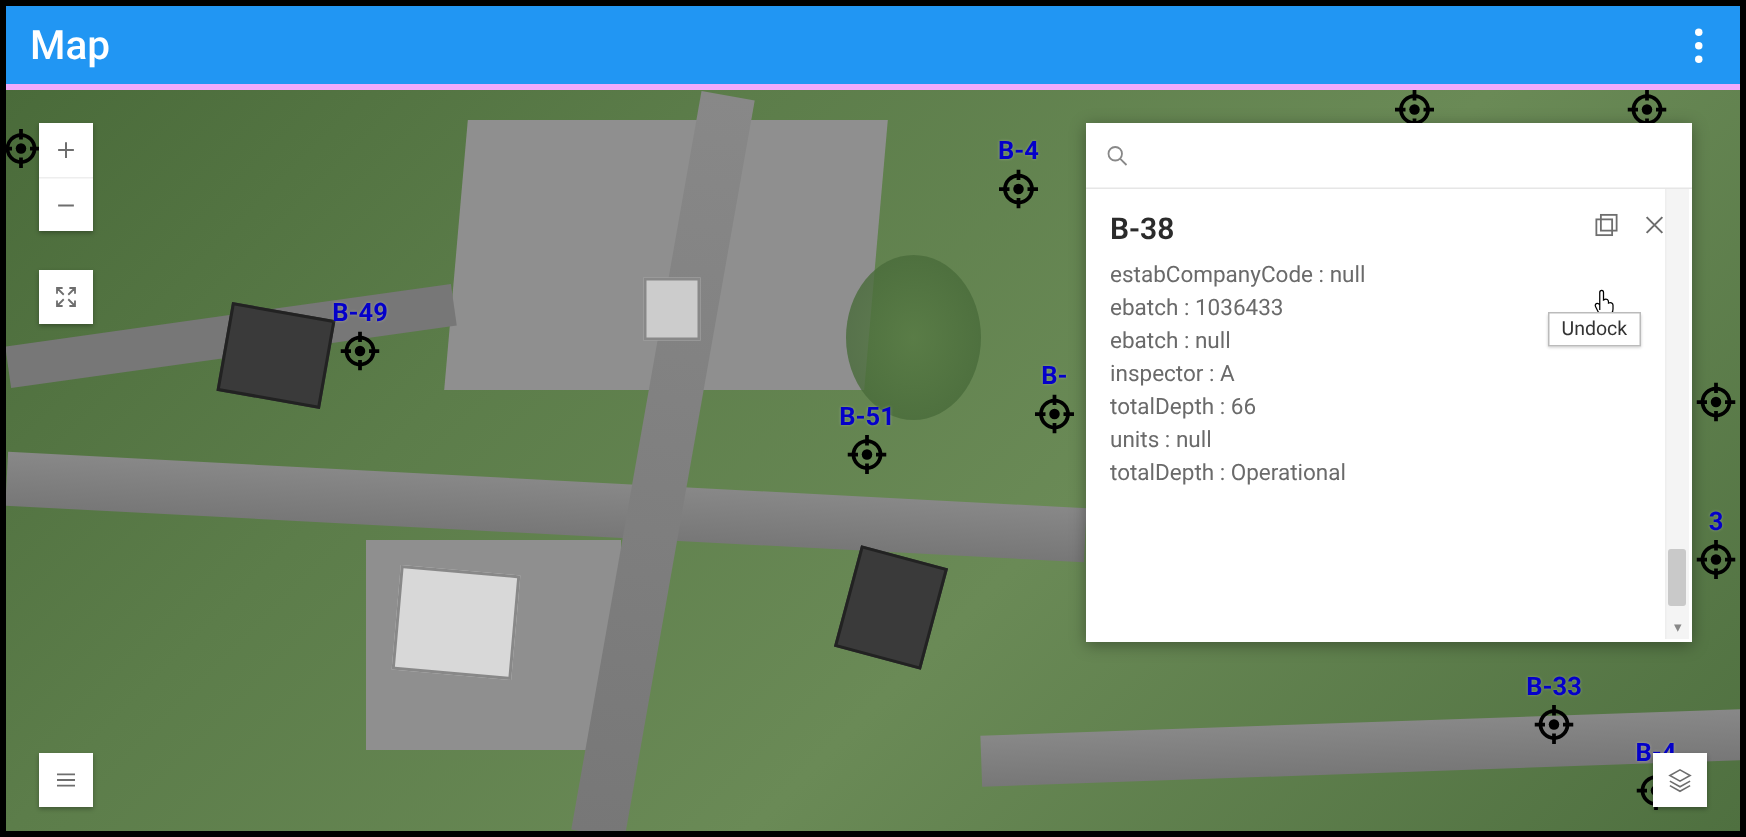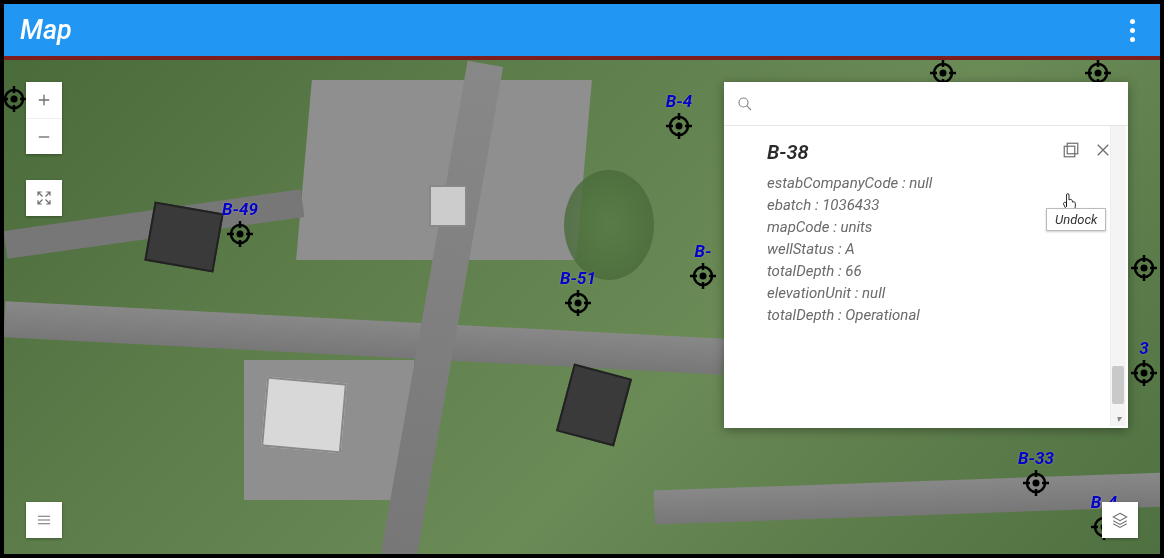--- a/index.html
+++ b/index.html
@@ -1,19 +1,19 @@
 <!DOCTYPE html>
 <html><head>
   <meta charset="utf-8">
   <style>
     * { margin: 0; padding: 0; box-sizing: border-box; }
     html, body { width: 1164px; height: 558px; font-family: -apple-system, BlinkMacSystemFont, "Segoe UI", Roboto, Arial, sans-serif; overflow: hidden; }
     body { background: #000; position: relative; }
 
-    .frame { position: absolute; top: 4px; left: 4px; right: 4px; bottom: 4px; background: #7f1d1d; font-style: italic; }
+    .frame { position: absolute; top: 4px; left: 4px; right: 4px; bottom: 4px; background: #f0abfc; }
 
     .titlebar { height: 52px; background: #2196f3; display: flex; align-items: center; justify-content: space-between; padding: 0 16px; }
     .titlebar h1 { color: #fff; font-weight: 500; font-size: 27px; }
     .more-dots { display:flex; flex-direction: column; gap:4px; width:24px; height:24px; align-items:center; justify-content:center; cursor:pointer; }
     .more-dots span { width:5px; height:5px; background:#fff; border-radius:50%; }
 
     .map-area { position: absolute; top: 56px; left: 0; right: 0; bottom: 0; background: linear-gradient(135deg,#4a6b3a 0%,#5c7d4a 30%,#6a8a56 60%,#4f7040 100%); overflow:hidden; }
 
     
     .road { position:absolute; background: linear-gradient(#888, #777); }
@@ -40,21 +40,21 @@
     .ctrl-group.zoom { top:22px; }
     .ctrl-group.fs { top:120px; }
     .ctrl-btn { width:36px; height:36px; display:flex; align-items:center; justify-content:center; cursor:pointer; color:#6e6e6e; }
     .ctrl-btn + .ctrl-btn { border-top:1px solid #eee; }
     .ctrl-bl { position:absolute; left:22px; bottom:16px; background:#fff; box-shadow: 0 1px 3px rgba(0,0,0,0.3); }
     .ctrl-br { position:absolute; right:22px; bottom:16px; background:#fff; box-shadow: 0 1px 3px rgba(0,0,0,0.3); }
 
     .popup { position:absolute; top:22px; right:32px; width:404px; height:346px; background:#fff; box-shadow: 0 2px 10px rgba(0,0,0,0.35); display:flex; flex-direction:column; }
     .popup-search { height:44px; display:flex; align-items:center; padding:0 12px; border-bottom:1px solid #e6e6e6; }
     .popup-search svg { width:18px; height:18px; color:#888; }
-    .popup-body { flex:1; padding:14px 16px 10px 16px; position:relative; overflow:hidden;margin-left:27px; }
+    .popup-body { flex:1; padding:14px 16px 10px 16px; position:relative; overflow:hidden; }
     .popup-title-row { display:flex; align-items:center; justify-content:space-between; margin-bottom:8px; }
     .popup-title { font-size:20px; font-weight:600; color:#2b2b2b; }
     .popup-actions { display:flex; align-items:center; gap:14px; position:relative; top:-2px; }
     .popup-actions .icn { width:18px; height:18px; color:#6e6e6e; cursor:pointer; display:flex; align-items:center; justify-content:center; }
     .attr-list { color:#6a6a6a; font-size:15px; line-height:22px; }
     .attr-row { white-space:nowrap; overflow:hidden; text-overflow:ellipsis; }
     .scroll-track { position:absolute; right:2px; top:44px; bottom:2px; width:16px; background:#f4f4f4; border-left:1px solid #eee; display:flex; flex-direction:column; align-items:center; justify-content:flex-end; }
     .scroll-thumb { position:absolute; right:2px; width:12px; height:38px; background:#c9c9c9; border-radius:2px; bottom:22px; }
     .scroll-arrow { font-size:10px; color:#888; height:16px; display:flex; align-items:center; justify-content:center; width:100%; }
 
@@ -230,33 +230,33 @@
             <div class="icn">
               <svg viewBox="0 0 24 24" width="18" height="18" fill="none" stroke="currentColor" stroke-width="1.8">
                   <path d="M5 5l14 14M19 5L5 19"></path>
                 </svg>
             </div>
           </div>
         </div>
         <div class="attr-list" id="attr-list">
             <div class="attr-row">estabCompanyCode : null</div>
             <div class="attr-row">ebatch : 1036433</div>
-            <div class="attr-row">mapCode : units</div>
-            <div class="attr-row">wellStatus : A</div>
+            <div class="attr-row">ebatch : null</div>
+            <div class="attr-row">inspector : A</div>
             <div class="attr-row">totalDepth : 66</div>
-            <div class="attr-row">elevationUnit : null</div>
+            <div class="attr-row">units : null</div>
             <div class="attr-row">totalDepth : Operational</div>
           </div>
       </div>
       <div class="scroll-track">
         <div class="scroll-thumb"></div>
         <div class="scroll-arrow">▾</div>
       </div>
 
       <div class="cursor-hand" style="top:106px; left:335px;">
         <svg viewBox="0 0 24 28" width="20" height="24">
             <path d="M9 22V8c0-1 .7-1.7 1.6-1.7S12 7 12 8v6l1-.5c1.5-.7 3 .4 3 2v1l1-.3c1.4-.4 2.6.7 2.6 2v3c0 3-1.6 5-5 5h-3c-2 0-3-1-4-3l-2-4c-.6-1.2.2-2.5 1.5-2.5.8 0 1.3.4 1.9 1.3z" fill="#fff" stroke="#000" stroke-width="1"></path>
           </svg>
       </div>
-      <div class="tooltip" style="top:126px; left:322px;">Undock</div>
+      <div class="tooltip" style="top:126px; left:308px;">Undock</div>
     </div>
   </div>
 </div>
 
 </body></html>

